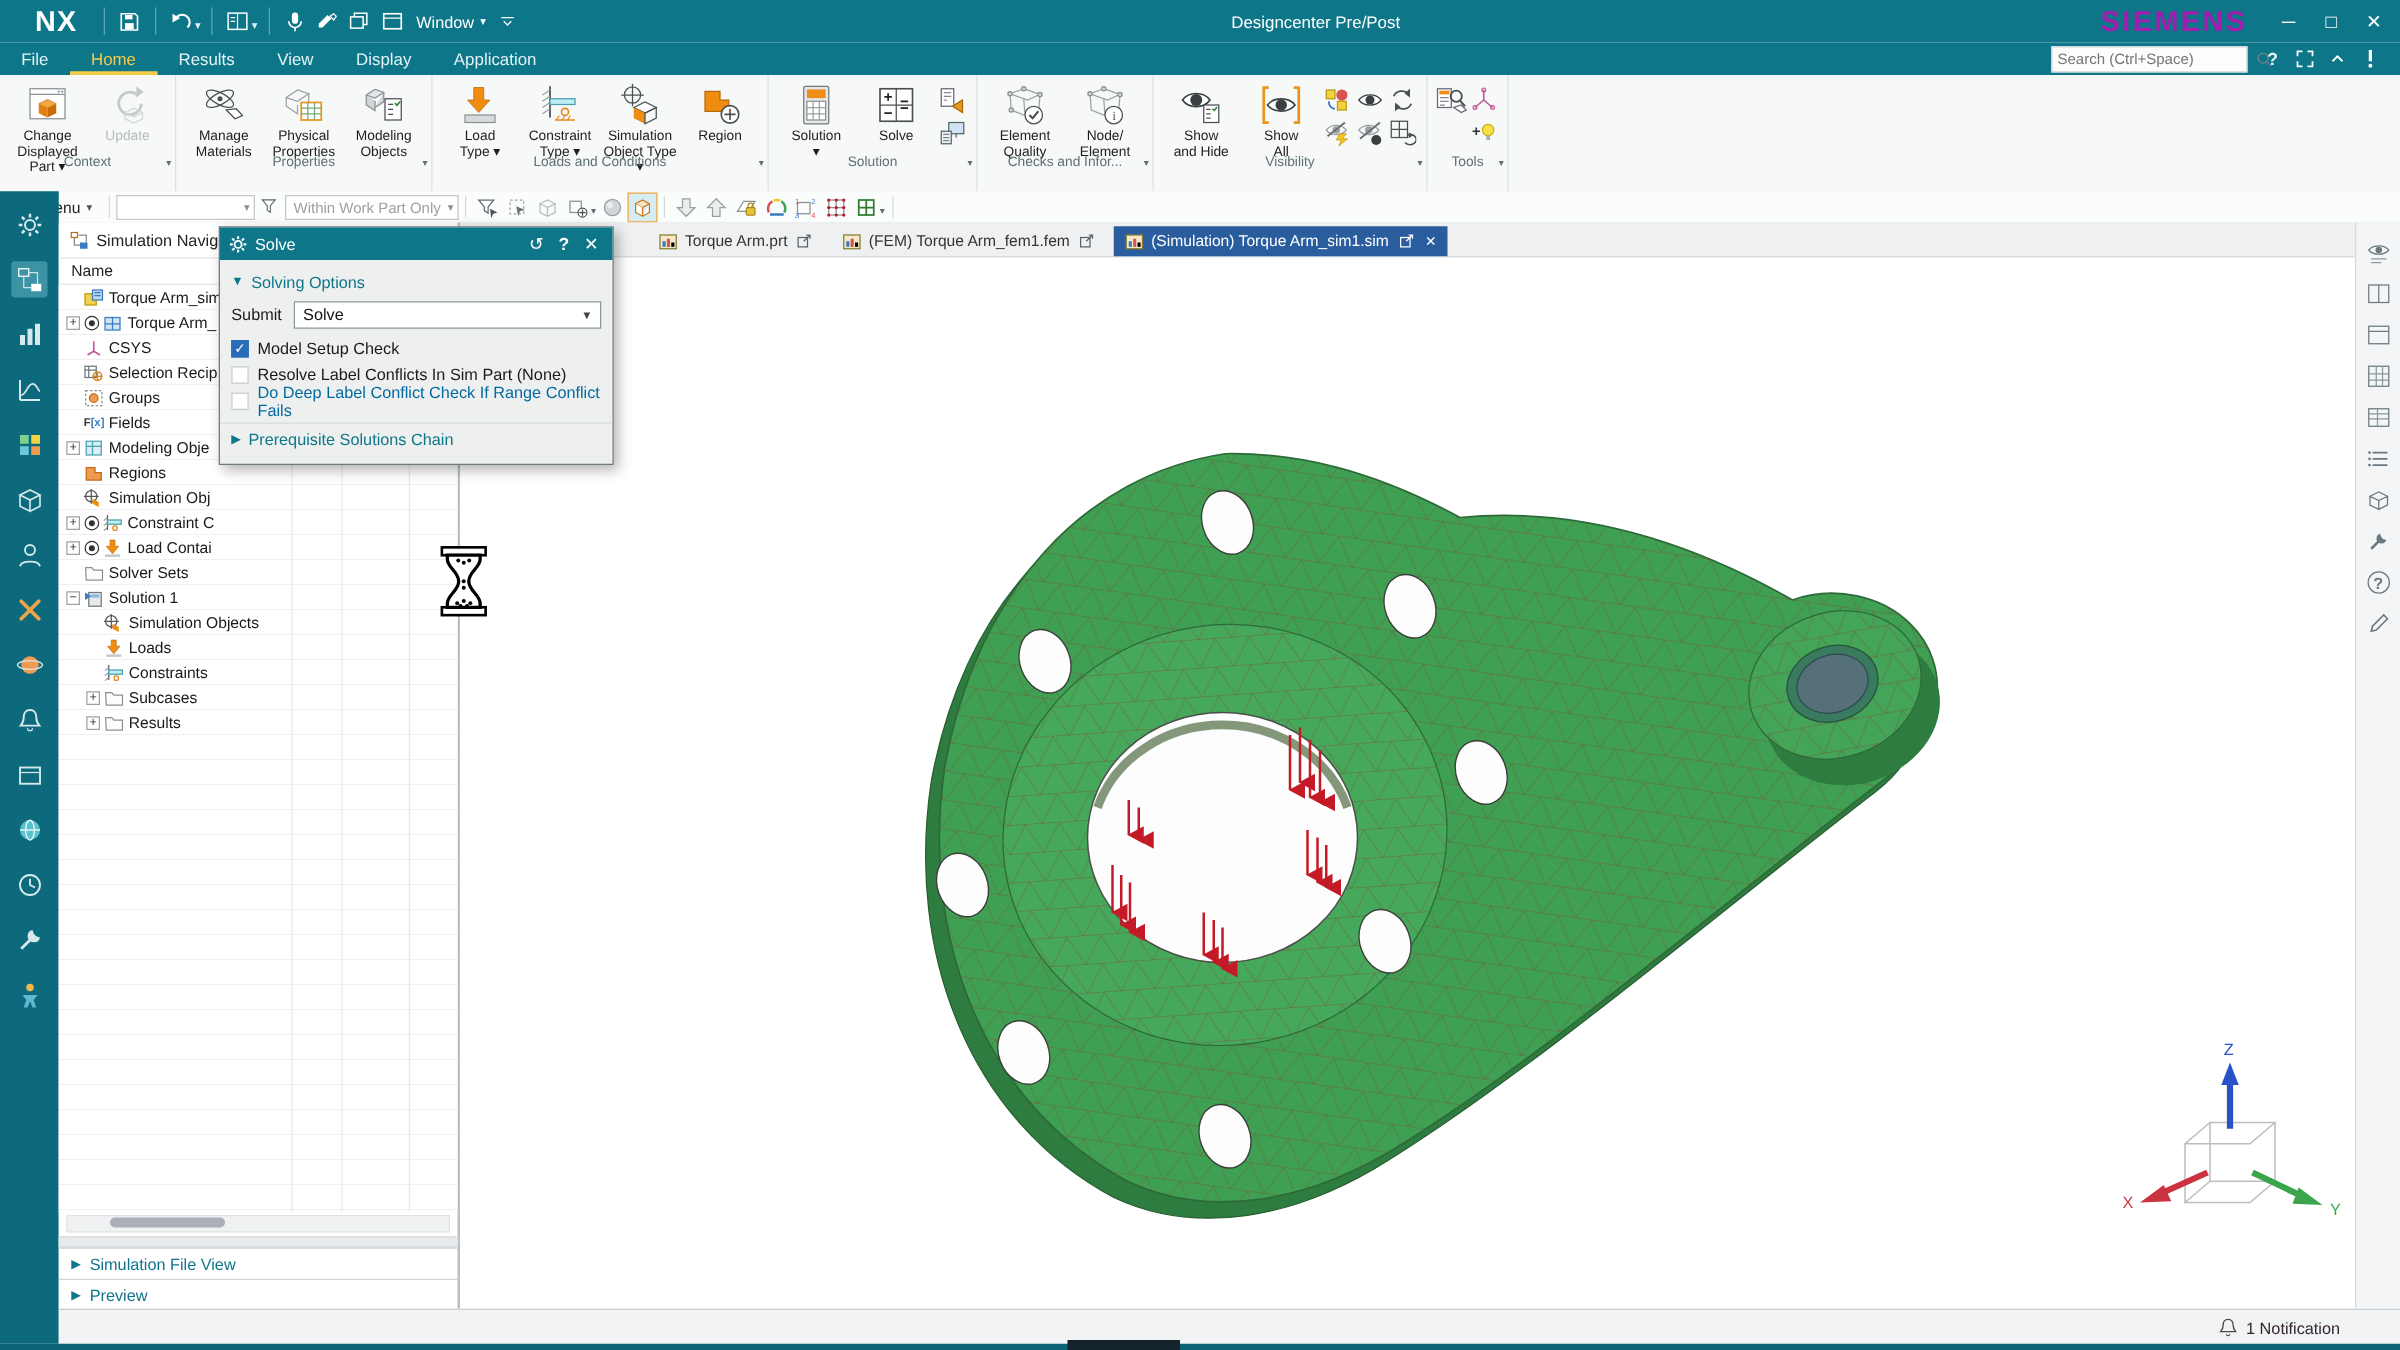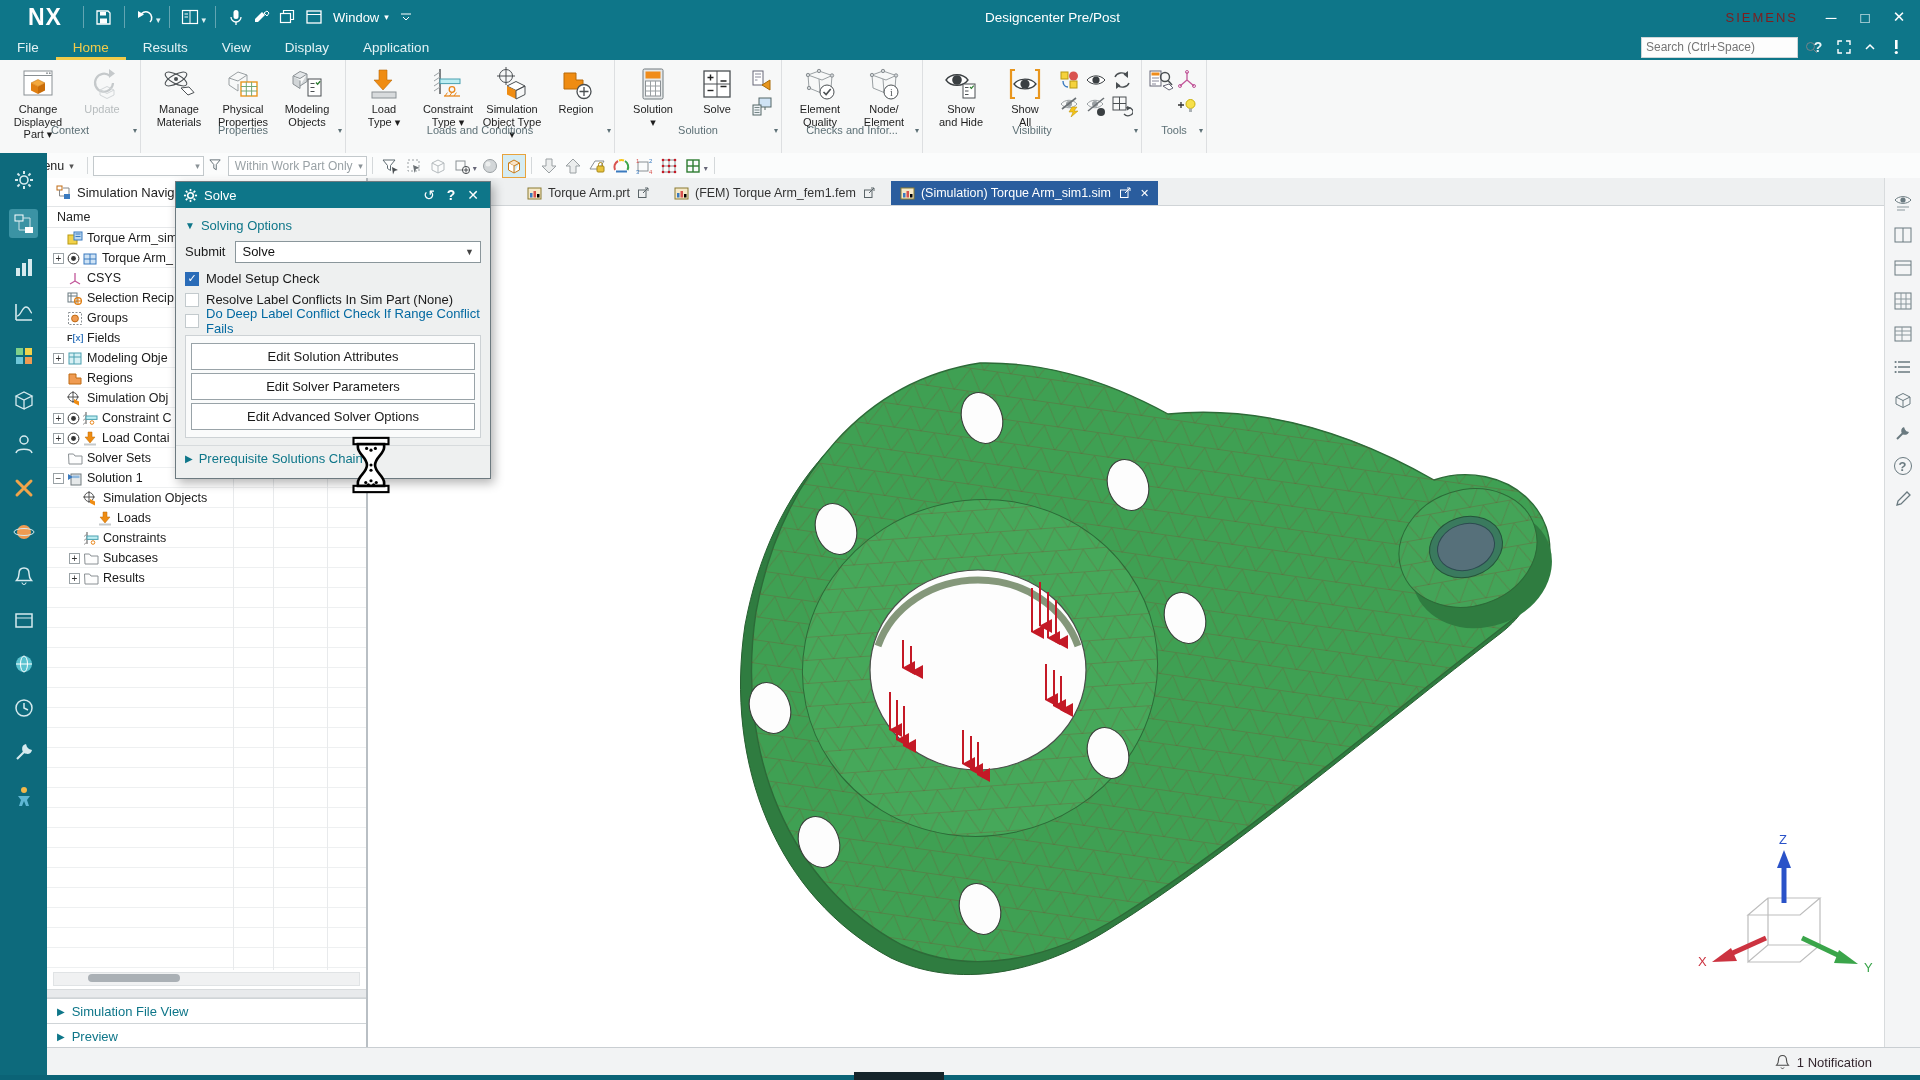--- a/index.html
+++ b/index.html
@@ -11,22 +11,22 @@
 
   
   #titlebar{left:0;top:0;width:1920px;height:34px;background:#0e7689;display:flex;
             align-items:center;color:#fff;}
   .nx-logo{font-weight:bold;font-size:23px;letter-spacing:1px;margin:0 14px 0 28px;}
   .tb-sep{width:1px;height:22px;background:rgba(255,255,255,.35);margin:0 7px;}
   .qa{width:26px;height:26px;display:inline-flex;align-items:center;justify-content:center;}
   .qa-dd{font-size:9px;margin:6px 2px 0 -2px;color:#dff0f3;}
   .win-menu{display:flex;align-items:center;gap:5px;font-size:13px;margin-left:6px;cursor:default;}
   #app-title{left:985px;top:0;height:34px;display:flex;align-items:center;font-size:13.5px;color:#fff;}
-  #brand{right:122px;top:0;height:34px;display:flex;align-items:center;font-weight:normal;
-         font-size:13px;letter-spacing:2px;color:#7f1d1d;}
+  #brand{right:122px;top:0;height:34px;display:flex;align-items:center;font-weight:bold;
+         font-size:23px;letter-spacing:2px;color:#a21caf;}
   .winbtn{width:34px;height:34px;display:inline-flex;align-items:center;justify-content:center;
           font-size:15px;color:#fff;}
   #winbtns{right:4px;top:0;display:flex;}
 
   
   #menurow{left:0;top:34px;width:1920px;height:26px;background:#0e7689;display:flex;align-items:center;}
   .menu-item{color:#e3f2f5;font-size:13.5px;padding:0 17px;height:26px;display:flex;
              align-items:center;cursor:default;}
   .menu-item.active{color:#f2cb4a;box-shadow:inset 0 -3px 0 #f2cb4a;}
   #menurow .spacer{flex:1;}
@@ -1114,21 +1114,21 @@
         <span style="width:14px;flex:none;"></span>
         <span class="tico">
           <svg width="16" height="15" viewBox="0 0 16 15">
             <circle cx="6" cy="6" r="4.5" fill="none" stroke="#555"></circle>
             <path d="M6 0v12M0 6h12" stroke="#555"></path>
             <polygon points="7,8 12,10.5 12,14.5 7,12" fill="#ef8c12"></polygon>
           </svg>
         </span>
         <span class="tlbl">Simulation Objects</span>
       </div>
-      <div class="trow" style="padding-left:36px;">
+      <div class="trow" style="padding-left:22px;">
         <span style="width:14px;flex:none;"></span>
         <span class="tico">
           <svg width="16" height="15" viewBox="0 0 16 15">
             <polygon points="6,1 10,1 10,6 13,6 8,12 3,6 6,6" fill="#ef8c12" stroke="#b96a08" stroke-width=".5"></polygon>
             <rect x="2" y="12.5" width="12" height="2" fill="#c5c9cb"></rect>
           </svg>
         </span>
         <span class="tlbl">Loads</span>
       </div>
       <div class="trow" style="padding-left:22px;">
@@ -1293,25 +1293,20 @@
        <span class="cblbl" style="color:#1a1a1a;">Model Setup Check</span>
         </div>
         <div class="cbrow disabled">
        <span class="cbx"></span>
        <span class="cblbl" style="color:#1a1a1a;">Resolve Label Conflicts In Sim Part (None)</span>
         </div>
         <div class="cbrow disabled">
        <span class="cbx"></span>
        <span class="cblbl" style="color:#0369a1;">Do Deep Label Conflict Check If Range Conflict Fails</span>
         </div>
-      </div>
-    <div id="dlg-panel">
-        <div class="dbtn">Edit Solution Attributes</div>
-        <div class="dbtn">Edit Solver Parameters</div>
-        <div class="dbtn">Edit Advanced Solver Options</div>
       </div>
     <div id="dlg-sep"></div>
     <div class="dsect">
       <span class="arr">▶</span>
       <span>Prerequisite Solutions Chain</span>
     </div>
   </div>
 </div>
 
 <div id="busy" class="abs">

